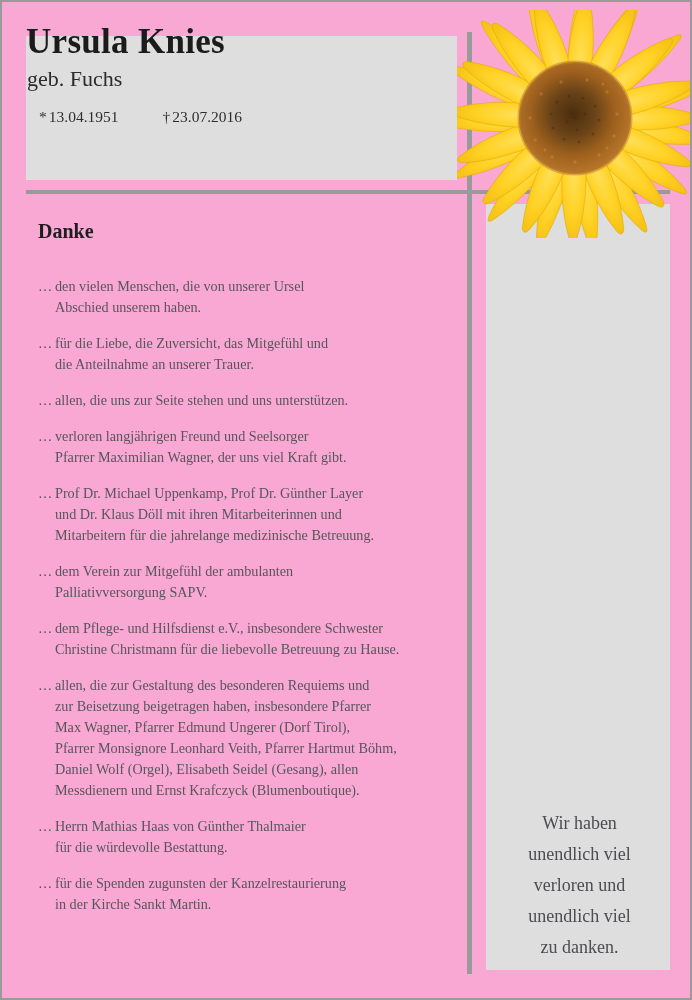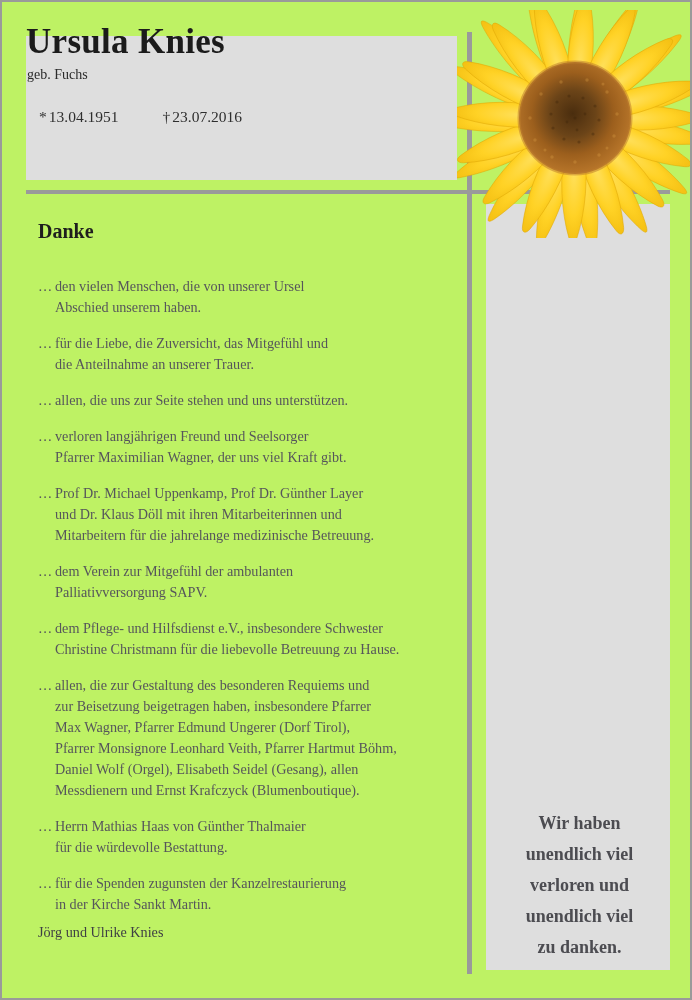--- a/index.html
+++ b/index.html
@@ -4,21 +4,21 @@
 <style>
   html, body {
     margin: 0;
     padding: 0;
     background: #ffffff;
   }
   .page {
     position: relative;
     width: 692px;
     height: 1000px;
-    background: #bef264;
+    background: #f9a8d4;
     box-sizing: border-box;
     border: 2px solid #9a9a9a;
     overflow: hidden;
     font-family: "Liberation Serif", "DejaVu Serif", serif;
   }
 
   
   .header-box {
     position: absolute;
     left: 24px;
@@ -35,21 +35,21 @@
     font-weight: bold;
     color: #1b1b1b;
     letter-spacing: 0.3px;
     line-height: 1;
     white-space: nowrap;
   }
   .maiden-name {
     position: absolute;
     left: 25px;
     top: 66px;
-    font-size: 14px;
+    font-size: 22px;
     font-weight: normal;
     color: #2b2b2b;
     line-height: 1;
     white-space: nowrap;
   }
   .dates-row {
     position: absolute;
     left: 37px;
     top: 106px;
     font-size: 15.5px;
@@ -140,21 +140,21 @@
     height: 766px;
     background: #dedede;
   }
   .side-quote {
     position: absolute;
     left: 484px;
     top: 806px;
     width: 187px;
     text-align: center;
     font-size: 18px;
-    font-weight: bold;
+    font-weight: normal;
     line-height: 1.72;
     color: #4c4c51;
     white-space: pre-line;
   }
 </style>
 </head>
 <body>
 
 <div class="page">
 
@@ -388,16 +388,15 @@
     <div class="thanks-item">
       <span class="ell">…</span>
       <span class="body">für die Spenden zugunsten der Kanzelrestaurierung
 in der Kirche Sankt Martin.</span>
     </div>
   </div>
 
   <div class="thanks-heading">Danke</div>
 
   <div class="signature">
-    <div>Jörg und Ulrike Knies</div>
   </div>
 
 </div>
 
 </body></html>

